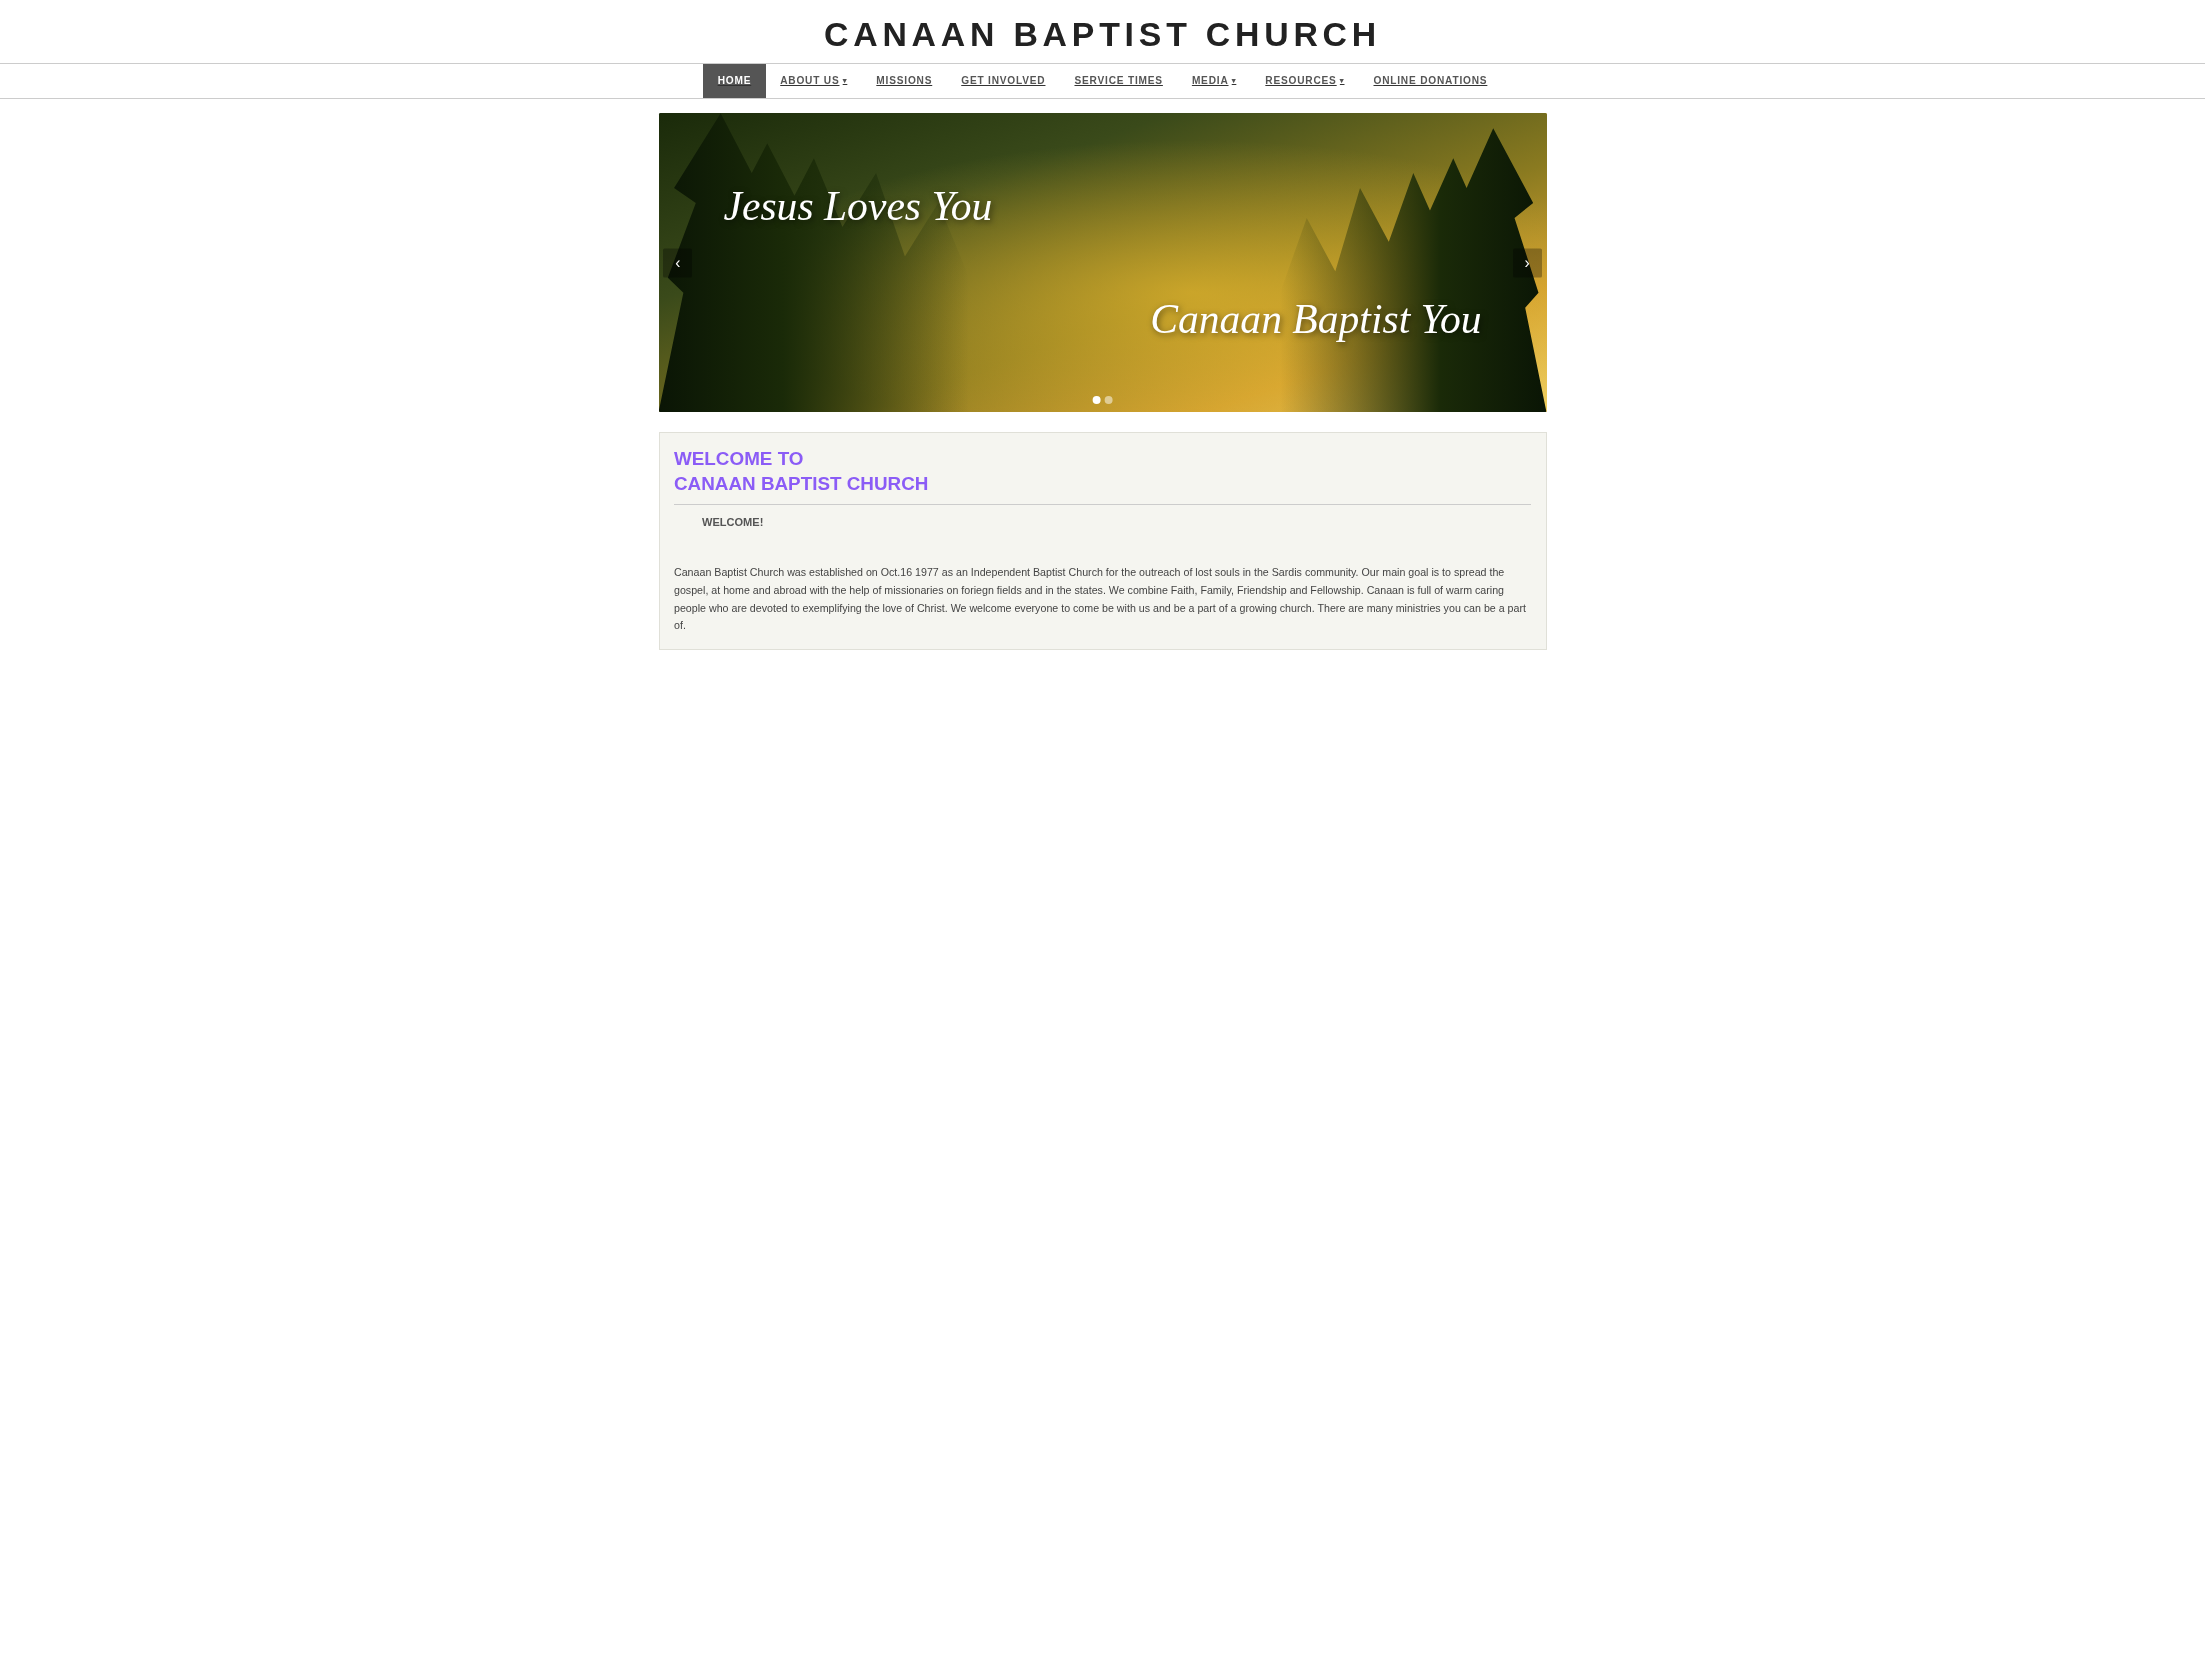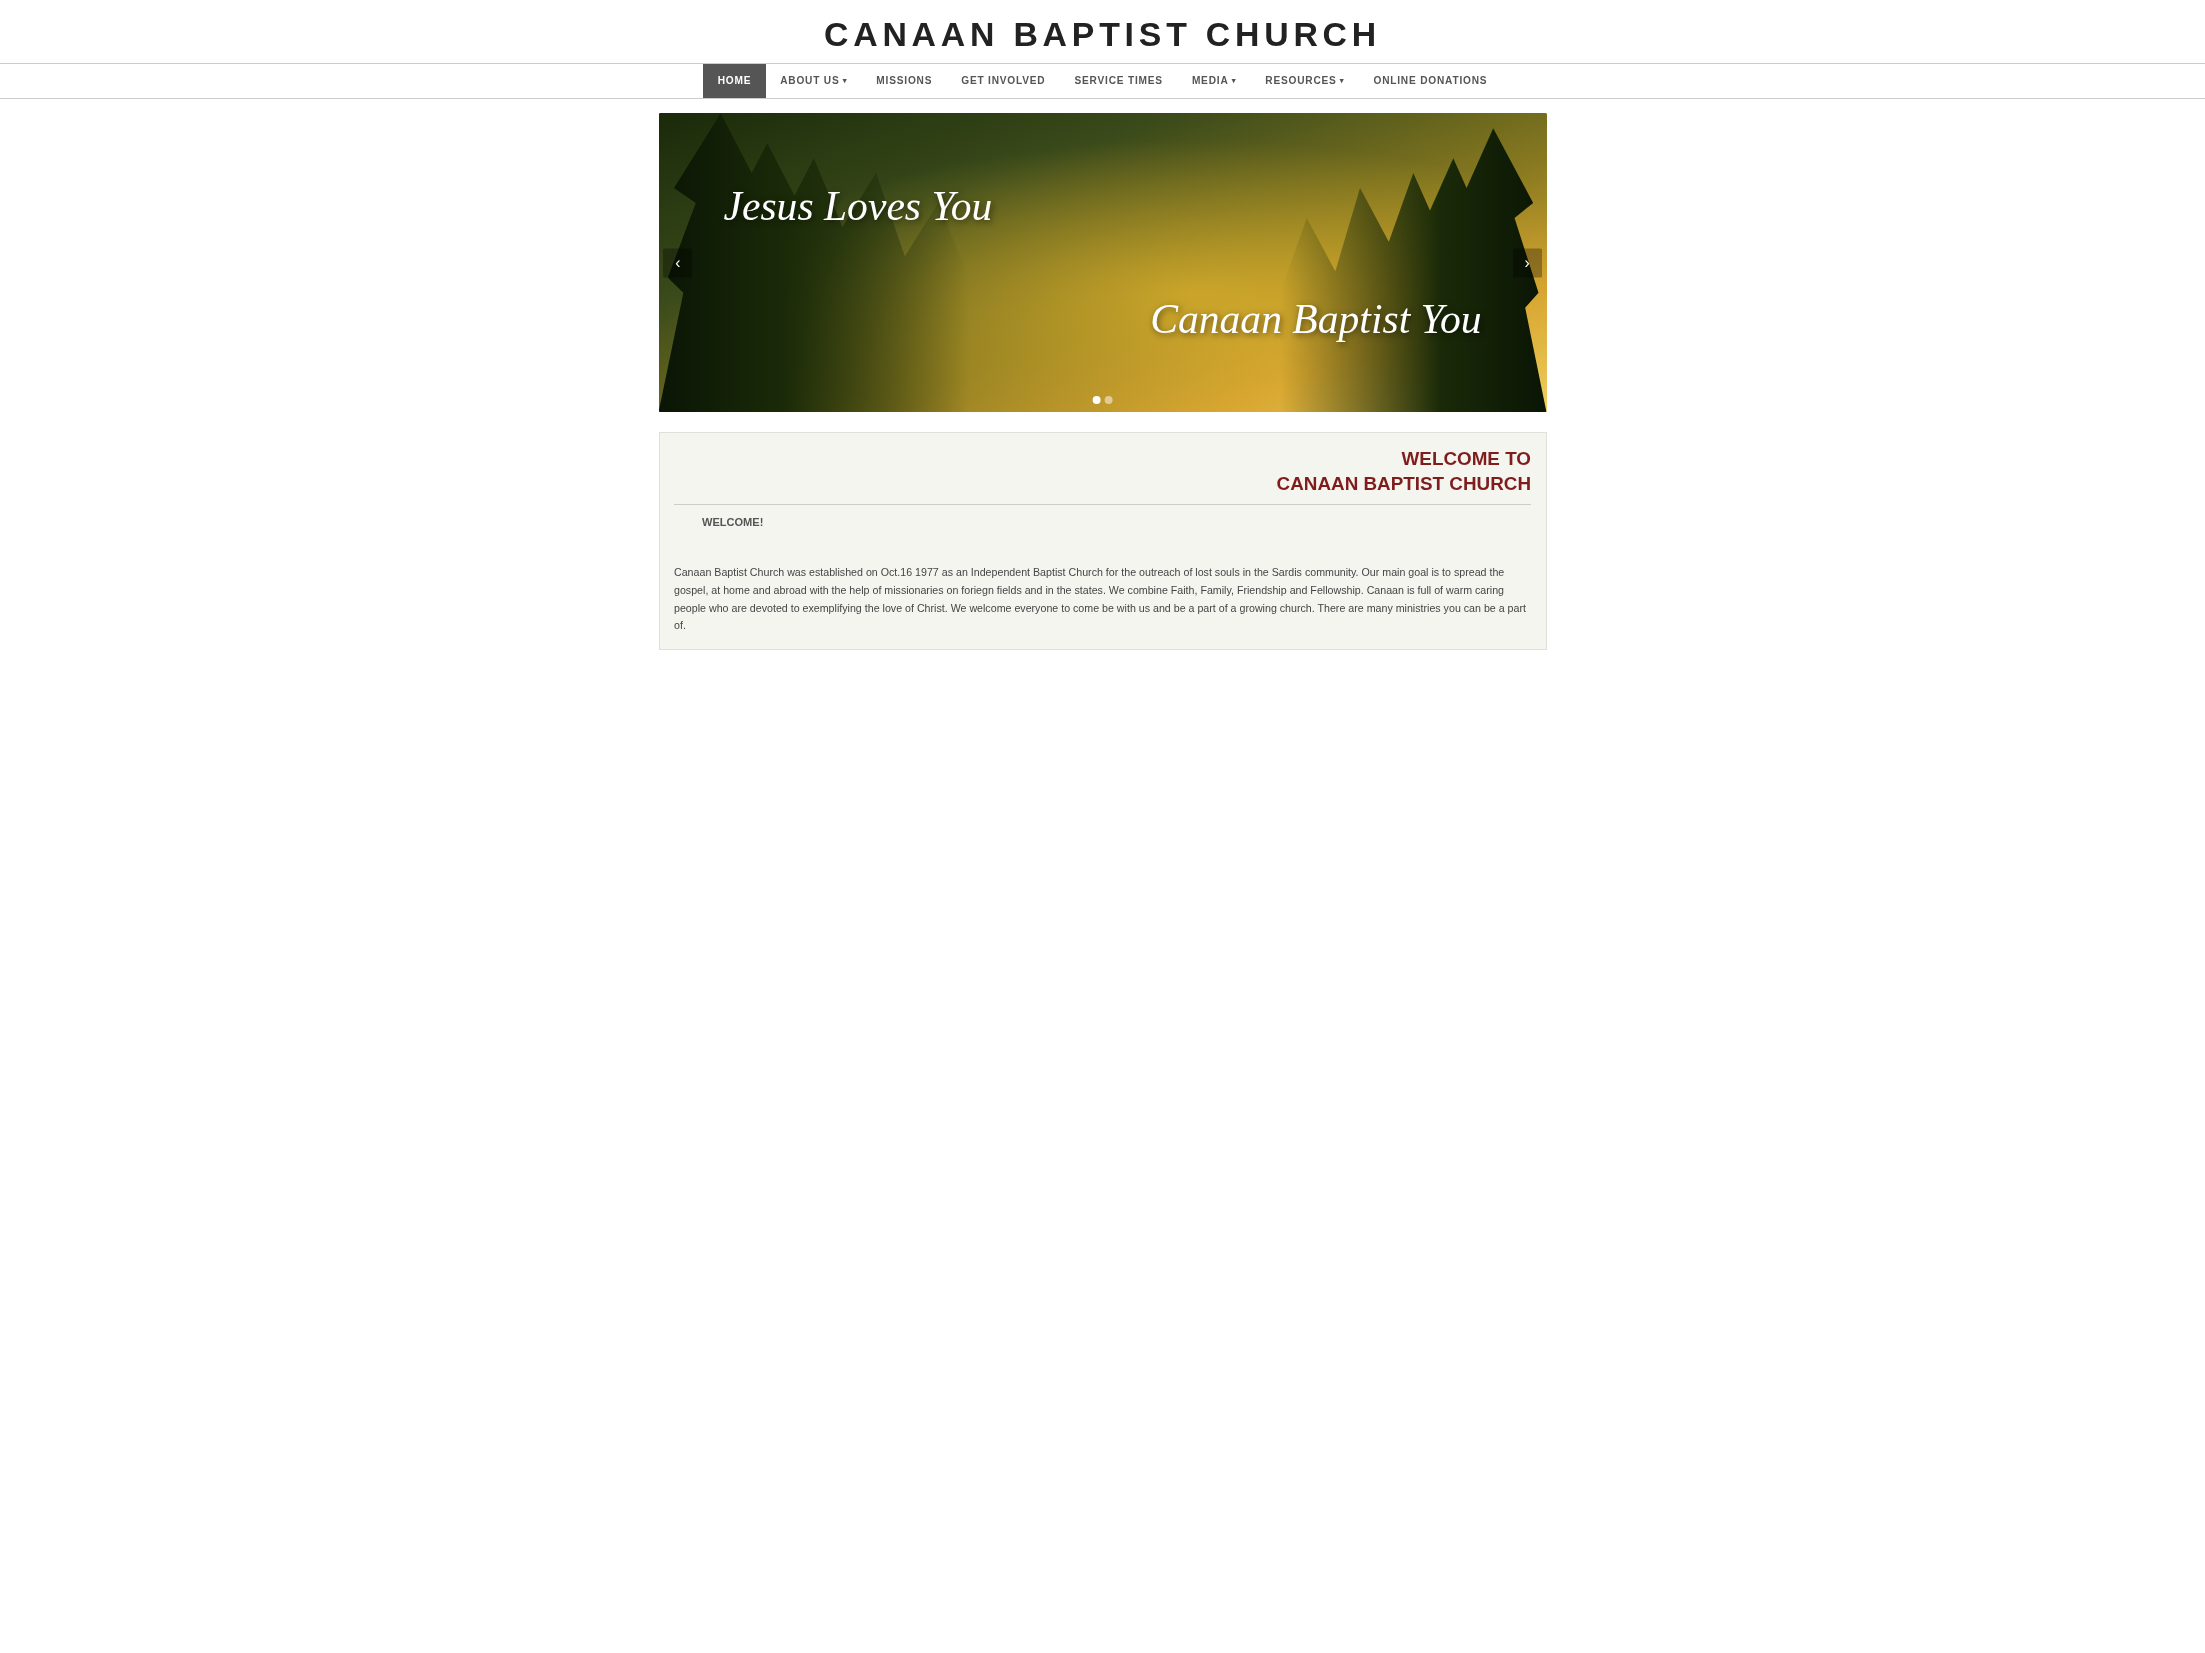--- a/index.html
+++ b/index.html
@@ -25,20 +25,21 @@
       border-bottom: 0.8px solid #ccc;
       background: #fff;
     }
     .nav-inner {
       max-width: 888px;
       margin: 0 auto;
       display: flex;
       flex-wrap: wrap;
       align-items: center;
       justify-content: center;
+      text-decoration: underline;
     }
     .nav-row-1 {
       display: flex;
       align-items: center;
       justify-content: center;
       flex-wrap: wrap;
       width: 100%;
     }
     .nav-item {
       display: inline-flex;
@@ -196,27 +197,26 @@
       background: #f5f5f0;
       border: 0.8px solid #e0e0d8;
     }
     .content-right {
       flex: 1;
       padding: 0;
     }
     .welcome-title {
       font-size: 1.45em;
       font-weight: 700;
-      color: #7f1d1d;
+      color: #8b5cf6;
       text-transform: uppercase;
       line-height: 1.3;
       margin-bottom: 11.3px;
       border-bottom: 0.8px solid #ccc;
       padding-bottom: 8px;
-      text-align: right;
     }
     .welcome-subtitle {
       font-size: 0.85em;
       font-weight: 700;
       color: #555;
       text-transform: uppercase;
       margin-bottom: 8px;
       margin-left: 28px;
     }
     .welcome-body {

